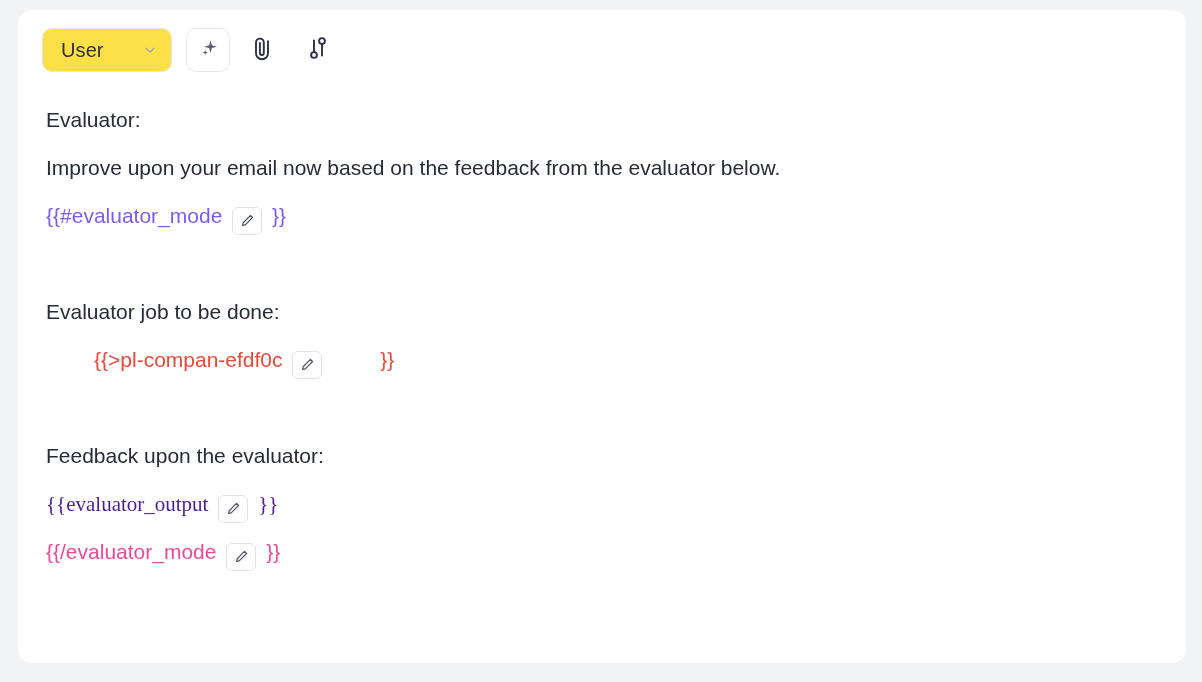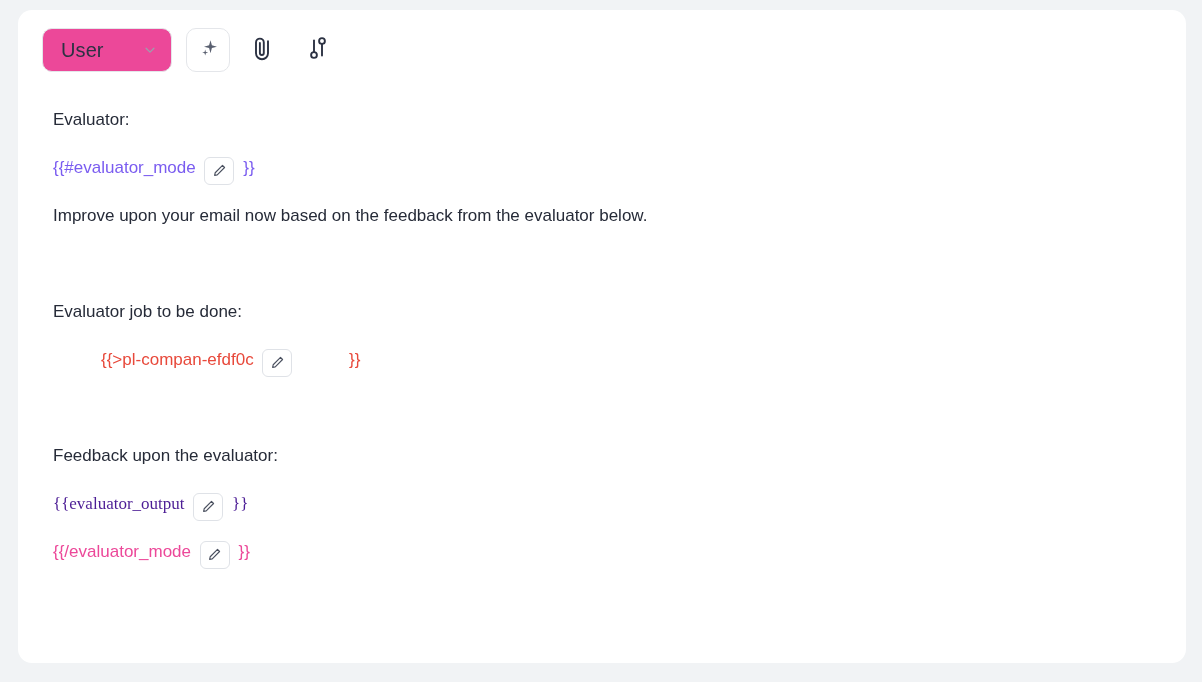--- a/index.html
+++ b/index.html
@@ -39,21 +39,21 @@
 
   .role-select {
     display: flex;
     align-items: center;
     justify-content: space-between;
     gap: 14px;
     height: 44px;
     padding: 0 14px 0 18px;
     min-width: 130px;
     box-sizing: border-box;
-    background: #ec4899;
+    background: #fde047;
     border: 1px solid #e4e6ea;
     border-radius: 10px;
     cursor: pointer;
   }
   .role-select-label {
     font-size: 20px;
     color: #2c3243;
     letter-spacing: 0.1px;
   }
   .chev {
@@ -80,22 +80,22 @@
     display: flex;
     align-items: center;
     justify-content: center;
     background: transparent;
     border: none;
     cursor: pointer;
   }
 
   
   .content {
-    padding: 30px 24px 0 35px;
-    font-size: 17px;
+    padding: 30px 24px 0 28px;
+    font-size: 21px;
     line-height: 48px;
     color: #262b38;
     white-space: nowrap;
   }
   .line {
     height: 48px;
   }
   .line.blank {
     height: 48px;
   }
@@ -167,33 +167,33 @@
         </svg>
       </span>
     </div>
 
   </div>
 
   <div class="content">
 
     <div class="line">Evaluator:</div>
 
+    <div class="line">Improve upon your email now based on the feedback from the evaluator below.</div>
+
     <div class="line">
       <span class="tok tok-purple">{{#evaluator_mode</span>
       <span class="edit-btn">
         <span>
           <svg width="15" height="15" viewBox="0 0 16 16" fill="none" stroke="#4b5160" stroke-width="1.25" stroke-linecap="round" stroke-linejoin="round">
             <path d="M11.2 2.6 L13.4 4.8 L5.6 12.6 L2.8 13.2 L3.4 10.4 Z"></path>
           </svg>
         </span>
       </span>
       <span class="tok tok-purple">}}</span>
     </div>
-
-    <div class="line">Improve upon your email now based on the feedback from the evaluator below.</div>
 
 
     <div class="line blank"></div>
 
     <div class="line">Evaluator job to be done:</div>
 
     <div class="line">
       <span class="tok tok-red">{{&gt;pl-compan-efdf0c</span>
       <span class="edit-btn">
         <span>

